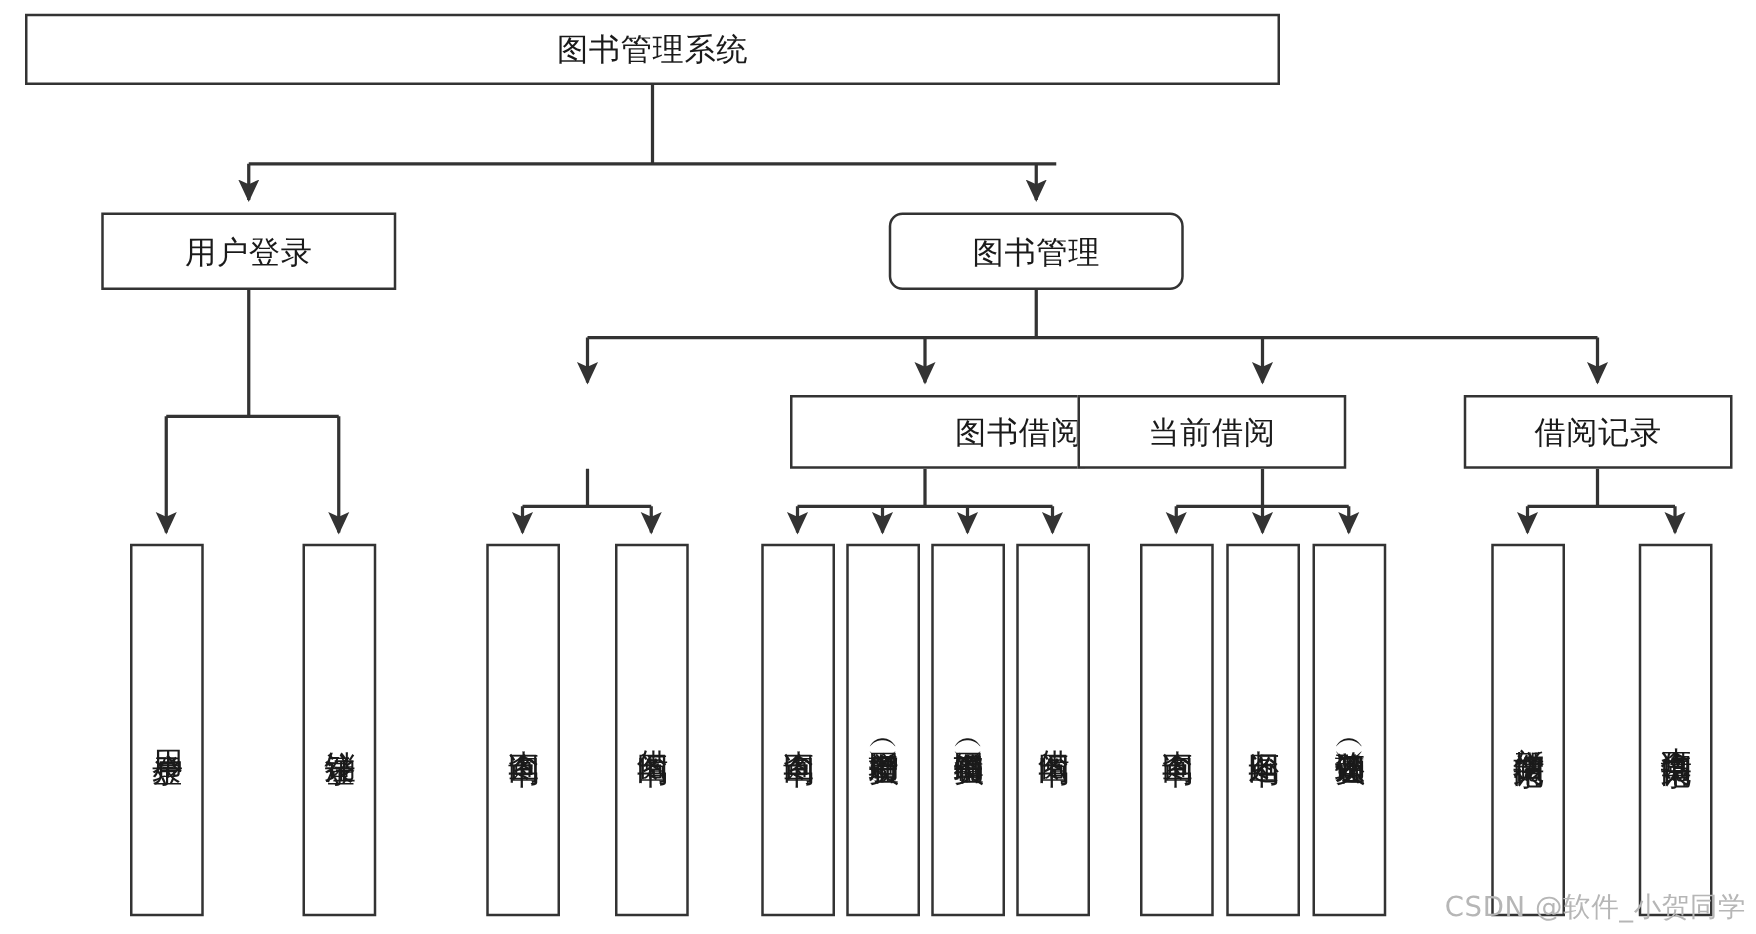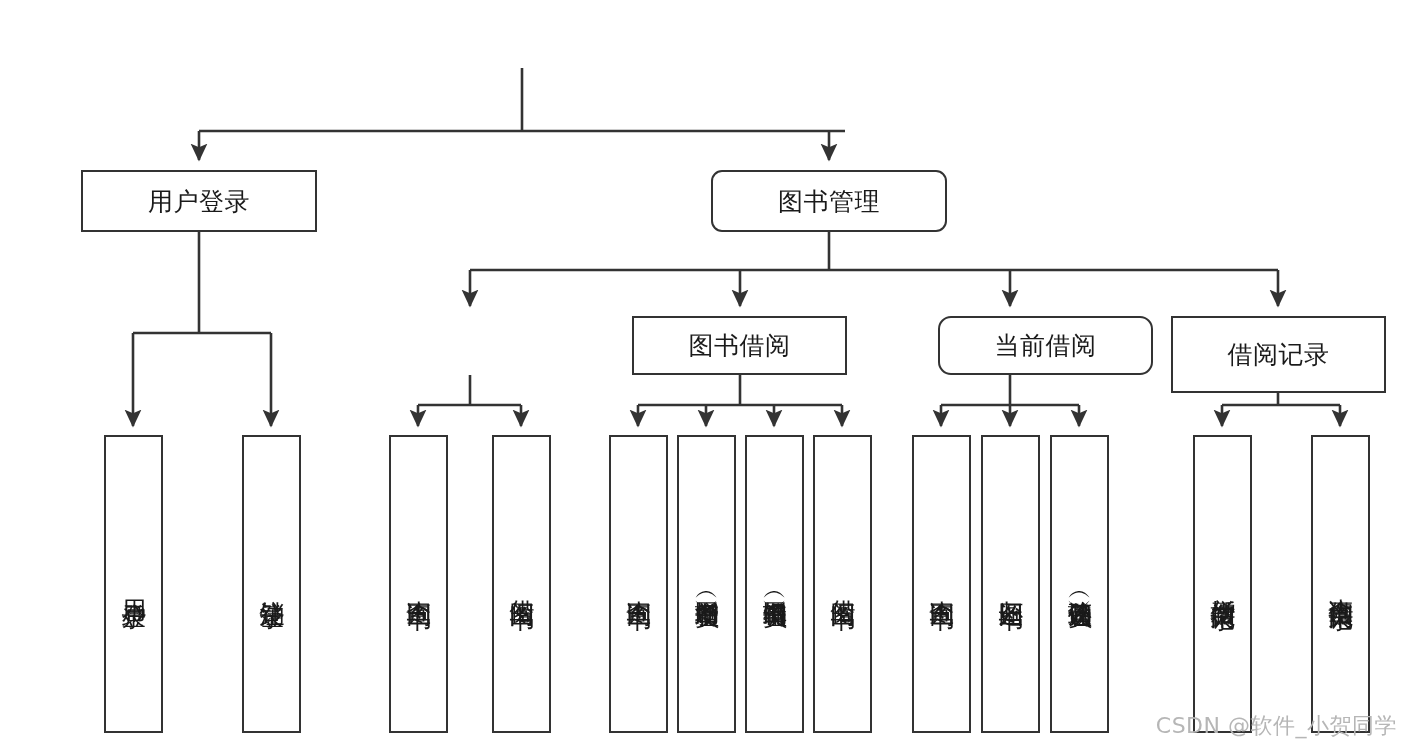--- a/index.html
+++ b/index.html
@@ -125,39 +125,42 @@
       <path d="M 1079 405 L 1079 426" marker-end="url(#arrow)"></path>
 
       <path d="M 1278 375 L 1278 405"></path>
       <path d="M 1222 405 L 1340 405"></path>
       <path d="M 1222 405 L 1222 426" marker-end="url(#arrow)"></path>
       <path d="M 1340 405 L 1340 426" marker-end="url(#arrow)"></path>
 
     </g>
   </svg>
 
+  <div class="node horiz" style="left:20px; top:11px; width:1004px; height:57px;">
+    <span class="label">图书管理系统</span>
+  </div>
 
   <div class="node horiz" style="left:81px; top:170px; width:236px; height:62px;">
     <span class="label">用户登录</span>
   </div>
 
   <div class="node horiz" style="left:711px; top:170px; width:236px; height:62px;border-radius:11px;">
     <span class="label">图书管理</span>
   </div>
 
 
-  <div class="node horiz" style="left:632px; top:316px; width:215px; height:59px;">
+  <div class="node horiz" style="left:632px; top:316px; width:236px; height:59px;justify-content:flex-end;">
     <span class="label">图书借阅</span>
   </div>
 
-  <div class="node horiz" style="left:938px; top:316px; width:215px; height:59px;border-radius:13px;">
+  <div class="node horiz" style="left:862px; top:316px; width:215px; height:59px;">
     <span class="label">当前借阅</span>
   </div>
 
-  <div class="node horiz" style="left:1171px; top:316px; width:215px; height:77px;justify-content:center;">
+  <div class="node horiz" style="left:1171px; top:316px; width:215px; height:59px;justify-content:center;">
     <span class="label">借阅记录</span>
   </div>
 
   <div class="node vert" style="left:104px; top:435px; width:59px; height:298px;">
     <span class="label">用户登录</span>
   </div>
 
   <div class="node vert" style="left:242px; top:435px; width:59px; height:298px;">
     <span class="label">注销登录</span>
   </div>

